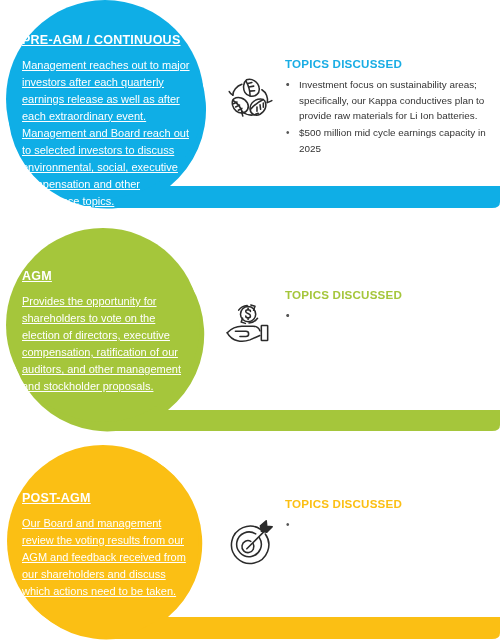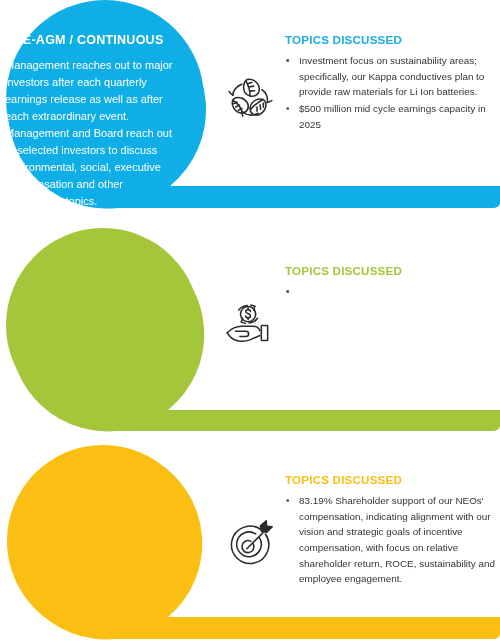--- a/index.html
+++ b/index.html
@@ -37,24 +37,25 @@
     left: 0;
     top: 0;
     width: 500px;
     height: 100%;
     display: block;
   }
 
   
   .bubble-text {
     position: absolute;
-    left: 5px;
+    left: 22px;
     width: 172px;
     color: #ffffff;
     z-index: 4;
+    text-decoration: underline;
   }
   .stage-blue   .bubble-text { top: 34px; }
   .stage-green  .bubble-text { top: 42px; }
   .stage-yellow .bubble-text { top: 47px; }
 
   .bubble-title {
     font-size: 12.5px;
     font-weight: bold;
     letter-spacing: 0.25px;
     margin: 0 0 9px 0;
@@ -78,20 +79,21 @@
   .stage-blue   .stage-icon { left: 222px; top: 68px; }
   .stage-green  .stage-icon { left: 220px; top: 68px; }
   .stage-yellow .stage-icon { left: 220px; top: 73px; }
   .stage-icon svg { width: 100%; height: 100%; display: block; }
 
   
   .topics {
     position: absolute;
     z-index: 5;
     width: 212px;
+    margin-top: 24px;
   }
   .stage-blue   .topics { left: 285px; top: 33px; }
   .stage-green  .topics { left: 285px; top: 36px; }
   .stage-yellow .topics { left: 285px; top: 28px; }
 
   .topics-title {
     font-size: 11.6px;
     font-weight: bold;
     letter-spacing: 0.2px;
     margin: 0 0 7px 0;
@@ -175,20 +177,24 @@
     </div>
   </section>
 
   <section class="stage stage-green">
     <svg class="shape-svg" viewBox="0 0 500 210" preserveAspectRatio="none">
       <path d="M 168,182 L 500,182 L 500,197 Q 500,203 492,203 L 116,203
                A 97,97 0 1 1 168,182 Z" fill="#A5C63B"></path>
       <circle cx="103" cy="97" r="97" fill="#A5C63B"></circle>
     </svg>
 
+    <div class="bubble-text">
+      <h2 class="bubble-title">AGM</h2>
+      <p class="bubble-body">Provides the opportunity for shareholders to vote on the election of directors, executive compensation, ratification of our auditors, and other management and stockholder proposals.</p>
+    </div>
 
     <div class="stage-icon">
       <svg viewBox="0 0 64 64" fill="none" stroke="#2b2b2b" stroke-width="1.7" stroke-linecap="round" stroke-linejoin="round">
         <circle cx="31" cy="20" r="8.4"></circle>
         <path d="M33.6 17 C33.6 15.8 32.4 15.2 31 15.2 C29.6 15.2 28.4 15.8 28.4 17
                  C28.4 19.8 33.6 19 33.6 22 C33.6 23.2 32.4 24 31 24 C29.6 24 28.4 23.2 28.4 22"></path>
         <path d="M31 13.4 L31 15.2"></path>
           <path d="M31 24 L31 25.8"></path>
         <path d="M20.6 15.6 A12.4 12.4 0 0 1 30 10.4"></path>
         <path d="M34 10 L38.6 11.4 L37 15.8"></path>
@@ -210,33 +216,37 @@
     </div>
   </section>
 
   <section class="stage stage-yellow">
     <svg class="shape-svg" viewBox="0 0 500 198" preserveAspectRatio="none">
       <path d="M 168,172 L 500,172 L 500,188 Q 500,194 492,194 L 116,194
                A 96,96 0 1 1 168,172 Z" fill="#FBBF14"></path>
       <circle cx="103" cy="96" r="96" fill="#FBBF14"></circle>
     </svg>
 
+    <div class="bubble-text">
+      <h2 class="bubble-title">POST-AGM</h2>
+      <p class="bubble-body">Our Board and management review the voting results from our AGM and feedback received from our shareholders and discuss which actions need to be taken.</p>
+    </div>
 
     <div class="stage-icon">
       <svg viewBox="0 0 64 64" fill="none" stroke="#2b2b2b" stroke-width="1.7" stroke-linecap="round" stroke-linejoin="round">
         <path d="M50 17.6 A20.6 20.6 0 1 1 44.6 12.4"></path>
         <path d="M43.4 21.6 A13.6 13.6 0 1 1 39.4 17.6"></path>
         <path d="M36.6 28.4 A6.6 6.6 0 1 1 34 25.8"></path>
         <path d="M29.6 34 L48 15.6"></path>
         <path d="M44.6 8.6 L45.6 14.6 L51.6 15.6 L57.6 9.6 L51.6 9 L51 3 Z" fill="#2b2b2b" stroke="none"></path>
         <path d="M44.6 8.6 L45.6 14.6 L51.6 15.6 L57.6 9.6 L51.6 9 L51 3 Z"></path>
       </svg>
     </div>
 
     <div class="topics">
       <h3 class="topics-title t-yellow">TOPICS DISCUSSED</h3>
       <ul class="topics-list">
-        <li><span class="bullet">•</span><span>83.19% Shareholder support of our NEOs' compensation, indicating alignment with our vision and strategic goals of incentive compensation, with focus on relative shareholder return, ROCE, sustainability and employee engagement.</span></li>
+        <li><span class="bullet">•</span></li>
       </ul>
     </div>
   </section>
 
 </div>
 
 </body></html>

